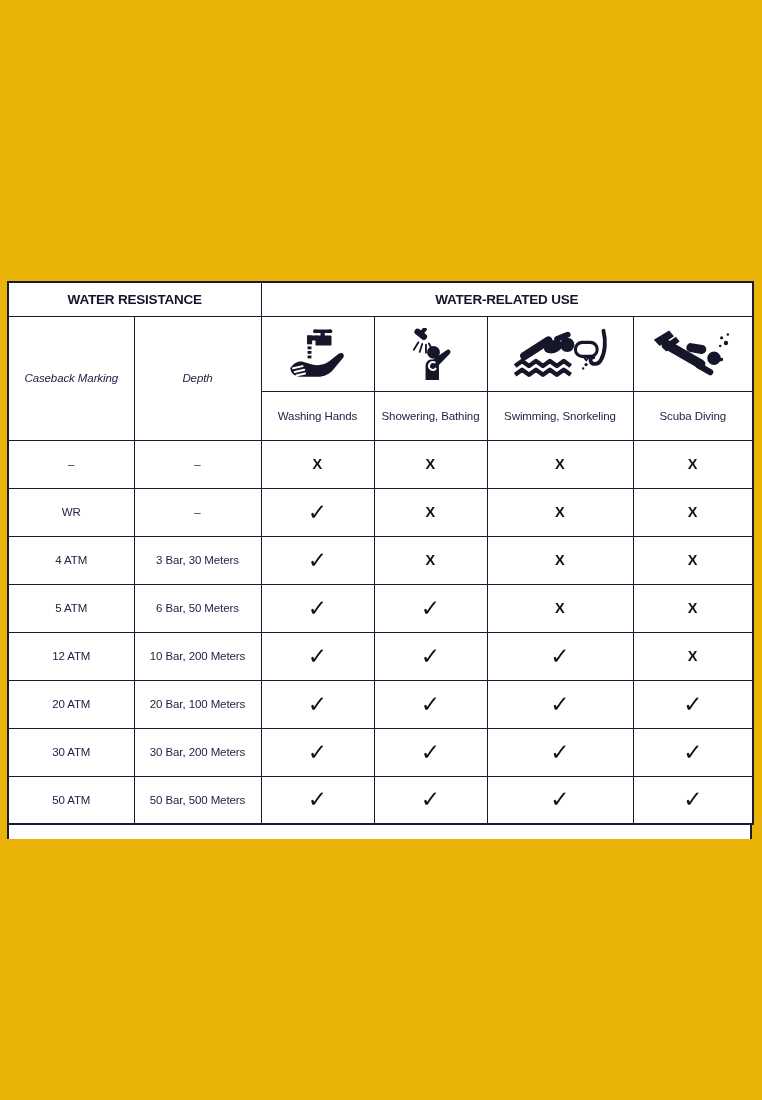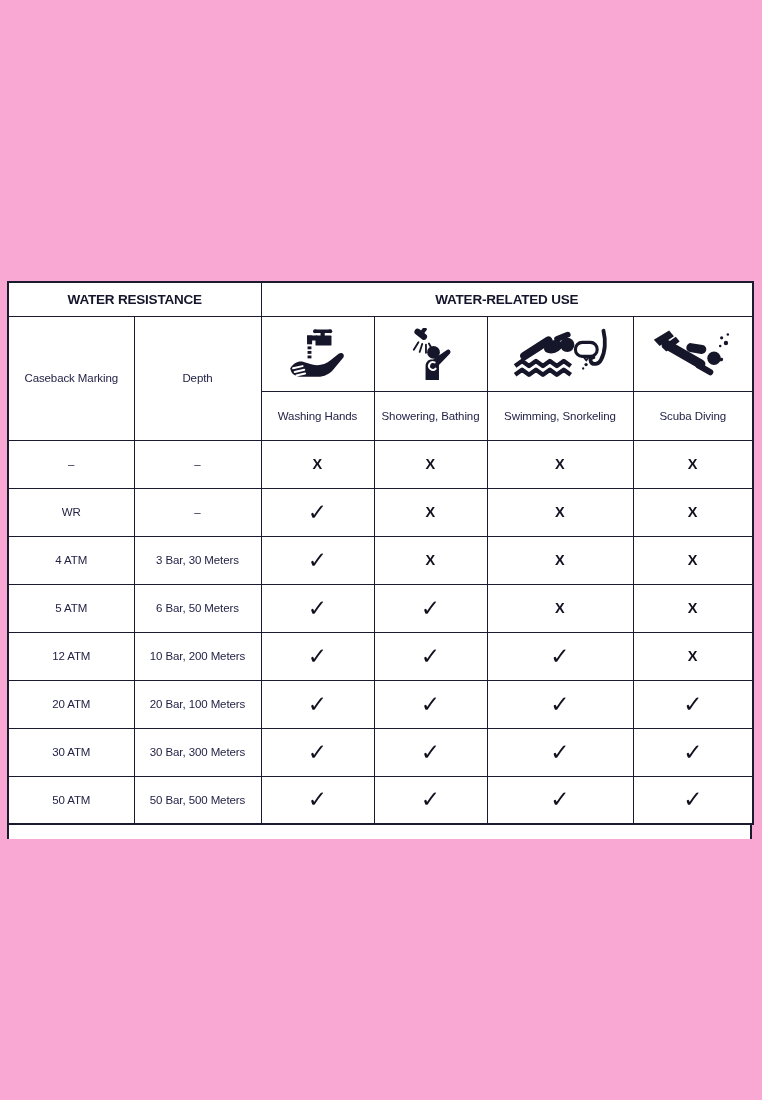--- a/index.html
+++ b/index.html
@@ -1,34 +1,34 @@
 <!DOCTYPE html>
 <html><head>
 <meta charset="utf-8">
 <title>Water Resistance Table</title>
 <style>
   * { margin:0; padding:0; box-sizing:border-box; }
   html,body { background:#ffffff; }
   body { font-family:"Liberation Sans", sans-serif; }
   .stage {
     position:relative; width:762px; height:1100px;
-    background:#f9a8d4; overflow:hidden; margin:0 auto;padding-left:46px;
+    background:#eab308; overflow:hidden; margin:0 auto;padding-left:46px;
   }
   table.wr {
     position:absolute; left:7px; top:281px; width:745px;
     border-collapse:collapse; table-layout:fixed;
     border:2px solid #1b1b30;
   }
   table.wr th, table.wr td {
     border:1.5px solid #1b1b30;
     text-align:center; vertical-align:middle;
     background:#ffffff; overflow:hidden;
   }
   tr.hdr-row   { height:34px; }
-  tr.icon-row  { height:75px; }
+  tr.icon-row  { height:75px;font-style:italic; }
   tr.label-row { height:49px; }
   tr.data-row  { height:48px; }
   .hdr {
     font-size:13.5px; font-weight:bold; letter-spacing:-0.2px;
     color:#14142b;
   }
   .sub, .mark {
     font-size:11.5px; color:#232347; letter-spacing:-0.1px;
   }
   .mk { display:inline-block; color:#10101e; line-height:1; }
@@ -196,21 +196,21 @@
       <td class="mark">20 ATM</td>
       <td class="mark">20 Bar, 100 Meters</td>
       <td><span class="mk check">✓</span></td>
       <td><span class="mk check">✓</span></td>
       <td><span class="mk check">✓</span></td>
       <td><span class="mk check">✓</span></td>
     </tr>
 
     <tr class="data-row">
       <td class="mark">30 ATM</td>
-      <td class="mark">30 Bar, 300 Meters</td>
+      <td class="mark">30 Bar, 200 Meters</td>
       <td><span class="mk check">✓</span></td>
       <td><span class="mk check">✓</span></td>
       <td><span class="mk check">✓</span></td>
       <td><span class="mk check">✓</span></td>
     </tr>
 
     <tr class="data-row">
       <td class="mark">50 ATM</td>
       <td class="mark">50 Bar, 500 Meters</td>
       <td><span class="mk check">✓</span></td>

